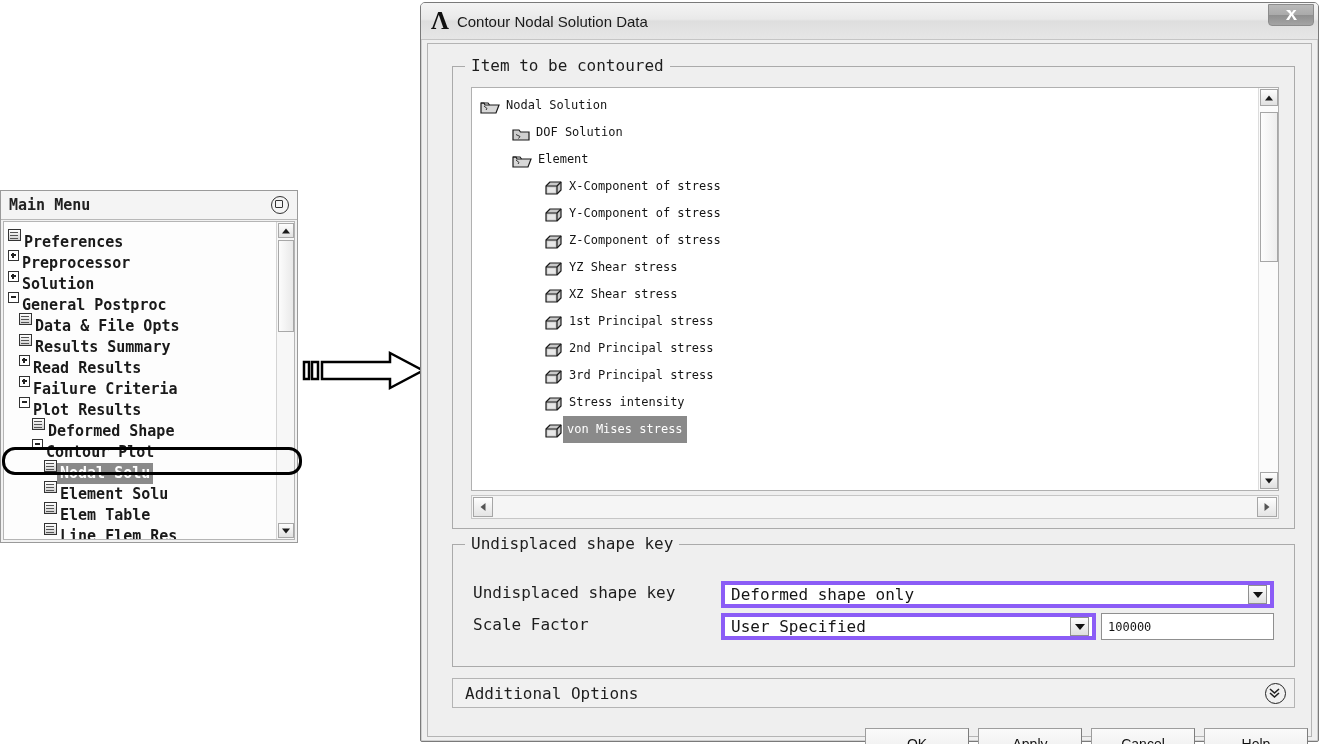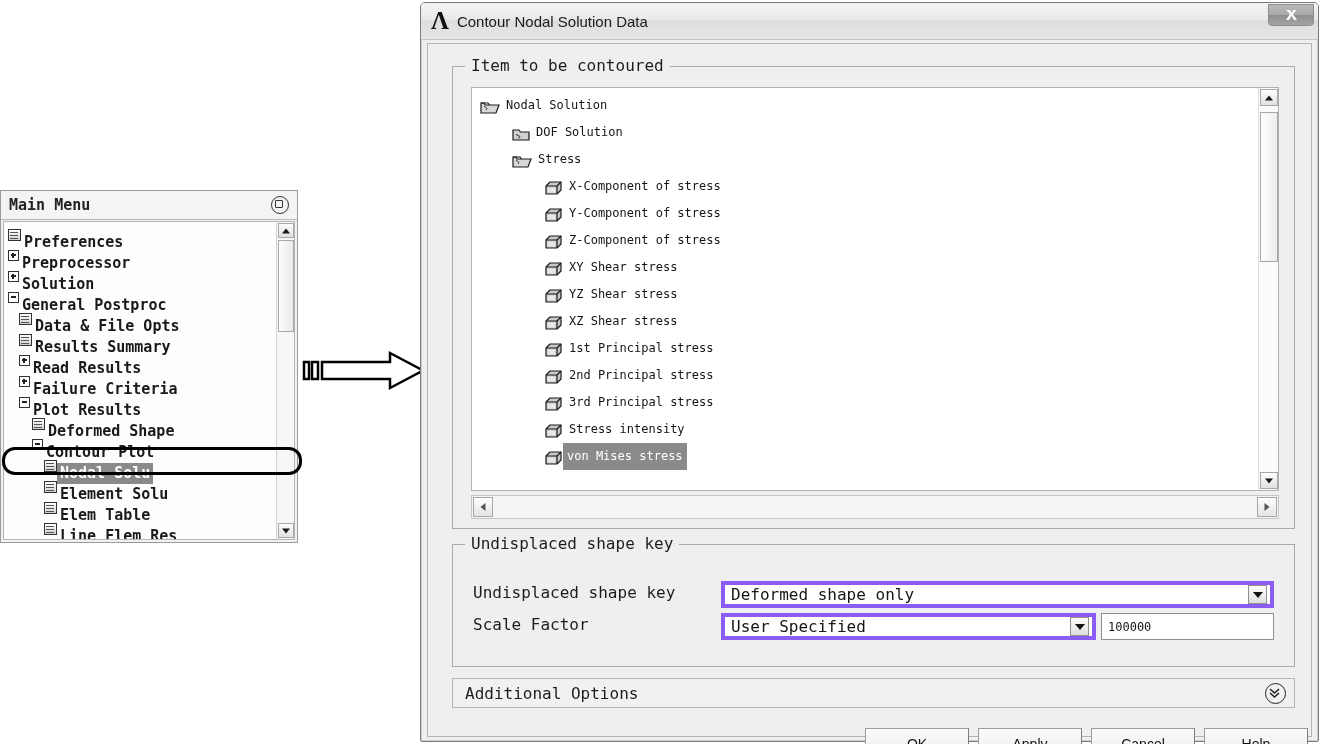--- a/index.html
+++ b/index.html
@@ -575,21 +575,21 @@
                   <path d="M4 7.5 L8 9.5 L6.5 11.5" fill="none" stroke="#333" stroke-width="1"></path>
                 </svg></span>
               <span class="t-label">DOF Solution</span>
             </div>
             <div class="tree-row tind1">
               <span class="ic-folder-open"><svg width="20" height="15" viewBox="0 0 20 15" aria-hidden="true">
                   <path d="M1 3 L1 13 L16 13 L19 5 L5 5 L4 3 Z" fill="#d8d8d8" stroke="#1a1a1a" stroke-width="1.2"></path>
                   <path d="M1 3 L8 3 L9.5 5" fill="none" stroke="#1a1a1a" stroke-width="1.2"></path>
                   <path d="M4 6 L7 8.5 L6 10" fill="none" stroke="#333" stroke-width="1"></path>
                 </svg></span>
-              <span class="t-label">Stress</span>
+              <span class="t-label">Element</span>
             </div>
             <div class="tree-row tind2">
               <span class="ic-cube"><svg width="19" height="16" viewBox="0 0 19 16" aria-hidden="true">
                   <path d="M2 6 L6 2 L17 2 L17 10 L13 14 L2 14 Z" fill="#c9c9c9" stroke="#1a1a1a" stroke-width="1.2" stroke-linejoin="round"></path>
                   <path d="M2 6 L13 6 L13 14" fill="none" stroke="#1a1a1a" stroke-width="1.2"></path>
                   <path d="M13 6 L17 2" fill="none" stroke="#1a1a1a" stroke-width="1.2"></path>
                   <rect x="3.5" y="7.5" width="8" height="5" fill="#e8e8e8" stroke="none"></rect>
                 </svg></span>
               <span class="t-label">X-Component of stress</span>
             </div>
@@ -603,29 +603,20 @@
               <span class="t-label">Y-Component of stress</span>
             </div>
             <div class="tree-row tind2">
               <span class="ic-cube"><svg width="19" height="16" viewBox="0 0 19 16" aria-hidden="true">
                   <path d="M2 6 L6 2 L17 2 L17 10 L13 14 L2 14 Z" fill="#c9c9c9" stroke="#1a1a1a" stroke-width="1.2" stroke-linejoin="round"></path>
                   <path d="M2 6 L13 6 L13 14" fill="none" stroke="#1a1a1a" stroke-width="1.2"></path>
                   <path d="M13 6 L17 2" fill="none" stroke="#1a1a1a" stroke-width="1.2"></path>
                   <rect x="3.5" y="7.5" width="8" height="5" fill="#e8e8e8" stroke="none"></rect>
                 </svg></span>
               <span class="t-label">Z-Component of stress</span>
-            </div>
-            <div class="tree-row tind2">
-              <span class="ic-cube"><svg width="19" height="16" viewBox="0 0 19 16" aria-hidden="true">
-                  <path d="M2 6 L6 2 L17 2 L17 10 L13 14 L2 14 Z" fill="#c9c9c9" stroke="#1a1a1a" stroke-width="1.2" stroke-linejoin="round"></path>
-                  <path d="M2 6 L13 6 L13 14" fill="none" stroke="#1a1a1a" stroke-width="1.2"></path>
-                  <path d="M13 6 L17 2" fill="none" stroke="#1a1a1a" stroke-width="1.2"></path>
-                  <rect x="3.5" y="7.5" width="8" height="5" fill="#e8e8e8" stroke="none"></rect>
-                </svg></span>
-              <span class="t-label">XY Shear stress</span>
             </div>
             <div class="tree-row tind2">
               <span class="ic-cube"><svg width="19" height="16" viewBox="0 0 19 16" aria-hidden="true">
                   <path d="M2 6 L6 2 L17 2 L17 10 L13 14 L2 14 Z" fill="#c9c9c9" stroke="#1a1a1a" stroke-width="1.2" stroke-linejoin="round"></path>
                   <path d="M2 6 L13 6 L13 14" fill="none" stroke="#1a1a1a" stroke-width="1.2"></path>
                   <path d="M13 6 L17 2" fill="none" stroke="#1a1a1a" stroke-width="1.2"></path>
                   <rect x="3.5" y="7.5" width="8" height="5" fill="#e8e8e8" stroke="none"></rect>
                 </svg></span>
               <span class="t-label">YZ Shear stress</span>
             </div>

